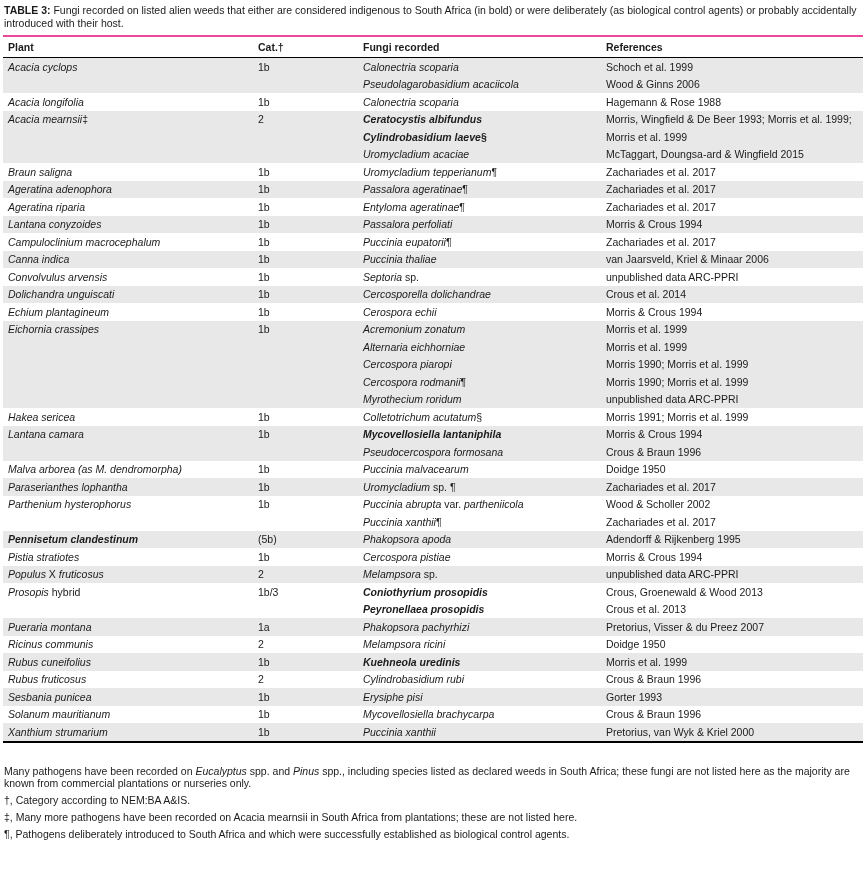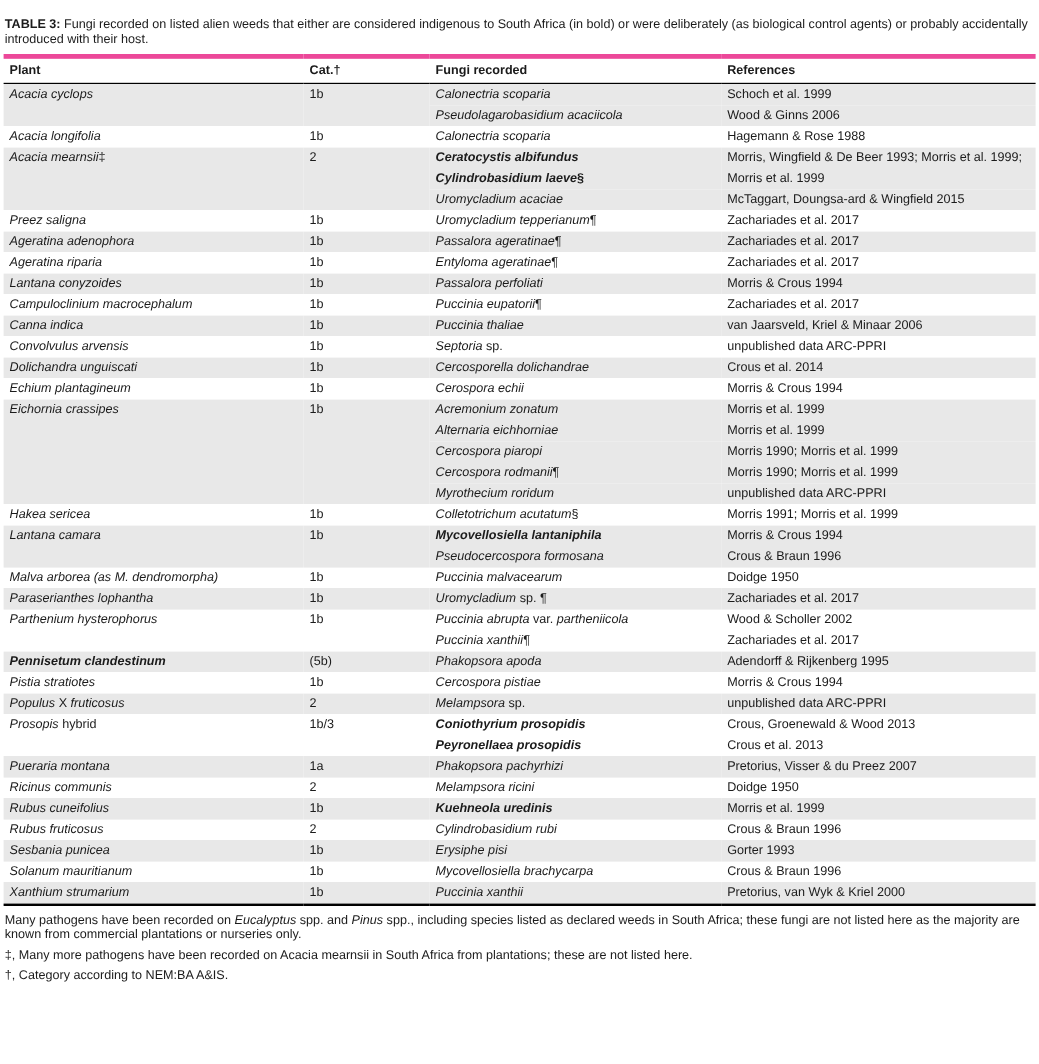--- a/index.html
+++ b/index.html
@@ -3,34 +3,34 @@
 <meta charset="utf-8">
 <style>
   * { box-sizing: border-box; margin: 0; padding: 0; }
   html, body { background: #fff; }
   body {
     width: 866px;
     font-family: "Liberation Sans", sans-serif;
     color: #1b1b1b;
     -webkit-font-smoothing: antialiased;
   }
-  .page { width: 866px; padding: 12px 3px 0 3px; }
+  .page { width: 866px; padding: 2px 3px 0 3px; }
 
   .caption {
     font-size: 10.5px;
     line-height: 13px;
     padding: 2px 1px 5px 1px;
     color: #1b1b1b;
   }
   .caption b { font-weight: bold; }
 
   table.fungi {
     width: 100%;
     border-collapse: collapse;
-    border-top: 4px solid #ec4899;
+    border-top: 2px solid #ec4899;
     border-bottom: 2.5px solid #000;
     table-layout: fixed;
   }
   thead th {
     text-align: left;
     font-weight: bold;
     font-size: 10.5px;
     line-height: 12px;
     padding: 4px 5px 4px 5px;
     border-bottom: 1.5px solid #000;
@@ -39,21 +39,21 @@
   td {
     vertical-align: top;
     font-size: 10.5px;
     line-height: 12.5px;
     padding: 2.5px 5px 2.5px 5px;
   }
   tr.stripe td { background: #e8e8e8; }
   .it { font-style: italic; }
   .bd { font-weight: bold; }
 
-  .footnotes { padding: 6px 1px 4px 1px; }
+  .footnotes { padding: 6px 1px 4px 1px; margin-top: 16px; }
   .footnote {
     font-size: 10.5px;
     line-height: 12.5px;
     margin-bottom: 4.5px;
     color: #1b1b1b;
   }
 </style>
 </head>
 <body>
 
@@ -101,21 +101,21 @@
         </tr>
         <tr class="stripe">
           <td><span class="it bd">Cylindrobasidium laeve</span><span class="bd">§</span></td>
           <td>Morris et al. 1999</td>
         </tr>
         <tr class="stripe">
           <td><span class="it">Uromycladium acaciae</span></td>
           <td>McTaggart, Doungsa-ard &amp; Wingfield 2015</td>
         </tr>
         <tr>
-          <td rowspan="1"><span class="it">Preez saligna</span></td>
+          <td rowspan="1"><span class="it">Braun saligna</span></td>
           <td rowspan="1">1b</td>
           <td><span class="it">Uromycladium tepperianum</span><span>¶</span></td>
           <td>Zachariades et al. 2017</td>
         </tr>
         <tr class="stripe">
           <td rowspan="1"><span class="it">Ageratina adenophora</span></td>
           <td rowspan="1">1b</td>
           <td><span class="it">Passalora ageratinae</span><span>¶</span></td>
           <td>Zachariades et al. 2017</td>
         </tr>
@@ -289,17 +289,18 @@
           <td rowspan="1"><span class="it">Xanthium strumarium</span></td>
           <td rowspan="1">1b</td>
           <td><span class="it">Puccinia xanthii</span></td>
           <td>Pretorius, van Wyk &amp; Kriel 2000</td>
         </tr>
       </tbody>
   </table>
 
   <div class="footnotes">
       <div class="footnote"><span>Many pathogens have been recorded on </span><span class="it">Eucalyptus</span><span> spp. and </span><span class="it">Pinus</span><span> spp., including species listed as declared weeds in South Africa; these fungi are not listed here as the majority are known from commercial plantations or nurseries only.</span></div>
+      <div class="footnote"><span>†, Category according to NEM:BA A&amp;IS.</span></div>
       <div class="footnote"><span>‡, Many more pathogens have been recorded on Acacia mearnsii in South Africa from plantations; these are not listed here.</span></div>
-      <div class="footnote"><span>†, Category according to NEM:BA A&amp;IS.</span></div>
+      <div class="footnote"><span>¶, Pathogens deliberately introduced to South Africa and which were successfully established as biological control agents.</span></div>
     </div>
 
 </div>
 
 </body></html>

